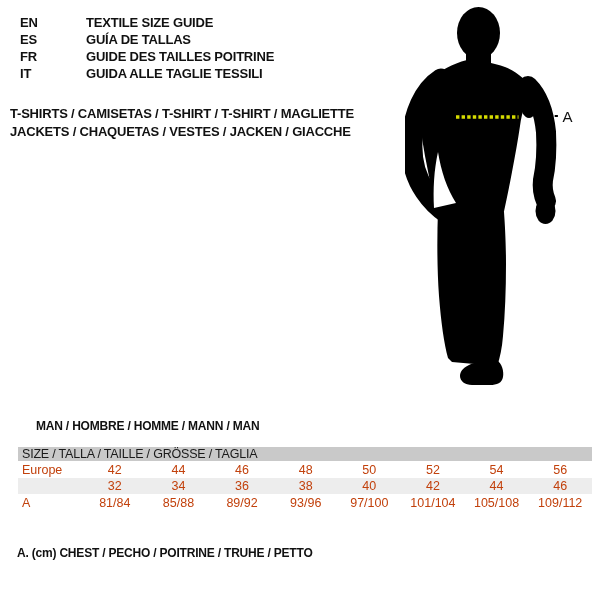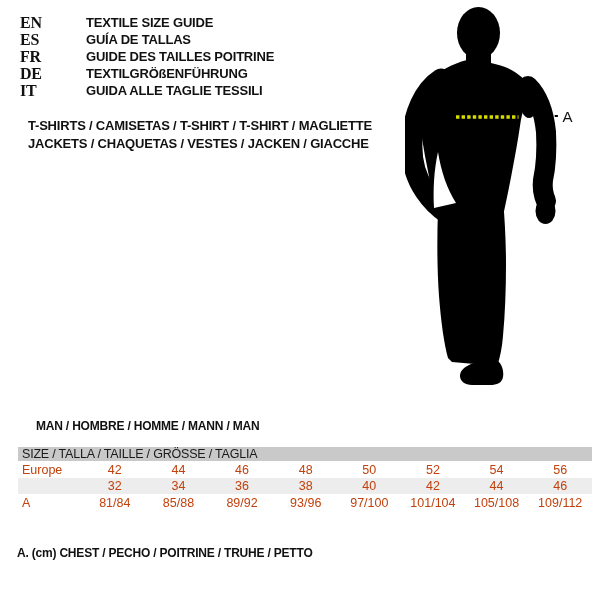--- a/index.html
+++ b/index.html
@@ -9,26 +9,26 @@
     overflow: hidden;
     font-family: "Liberation Sans", sans-serif;
     color: #111;
   }
   .abs { position: absolute; }
 
   
   #langs { left: 20px; top: 14px; }
   .lang-row { display: flex; height: 17px; line-height: 17px; }
   .lang-code {
-    width: 38px; font-weight: bold; font-size: 16px; letter-spacing: -0.2px; font-family: Liberation Serif, serif;
+    width: 38px; font-weight: bold; font-size: 13px; letter-spacing: -0.2px;
   }
   .lang-label { font-weight: bold; font-size: 13px; letter-spacing: -0.2px; white-space: nowrap; margin-left: 28px; }
 
   
-  #cats { left: 28px; top: 105px; margin-top: 12px; }
+  #cats { left: 10px; top: 105px; }
   .cat-line { height: 18px; line-height: 18px; font-weight: bold; font-size: 13px; letter-spacing: -0.2px; white-space: nowrap; }
 
   
   #figure { left: 405px; top: 5px; width: 185px; height: 385px; }
 
   
   #man-title { left: 36px; top: 419px; font-weight: bold; font-size: 12px; letter-spacing: -0.2px; }
 
   
   #size-table-wrap { left: 18px; top: 447px; width: 574px; }
@@ -58,24 +58,20 @@
       <span class="lang-code">EN</span>
       <span class="lang-label">TEXTILE SIZE GUIDE</span>
     </div>
     <div class="lang-row">
       <span class="lang-code">ES</span>
       <span class="lang-label">GUÍA DE TALLAS</span>
     </div>
     <div class="lang-row">
       <span class="lang-code">FR</span>
       <span class="lang-label">GUIDE DES TAILLES POITRINE</span>
-    </div>
-    <div class="lang-row">
-      <span class="lang-code">DE</span>
-      <span class="lang-label">TEXTILGRÖßENFÜHRUNG</span>
     </div>
     <div class="lang-row">
       <span class="lang-code">IT</span>
       <span class="lang-label">GUIDA ALLE TAGLIE TESSILI</span>
     </div>
   </div>
 
 <div id="cats" class="abs">
     <div class="cat-line">T-SHIRTS / CAMISETAS / T-SHIRT / T-SHIRT / MAGLIETTE</div>
     <div class="cat-line">JACKETS / CHAQUETAS / VESTES / JACKEN / GIACCHE</div>

